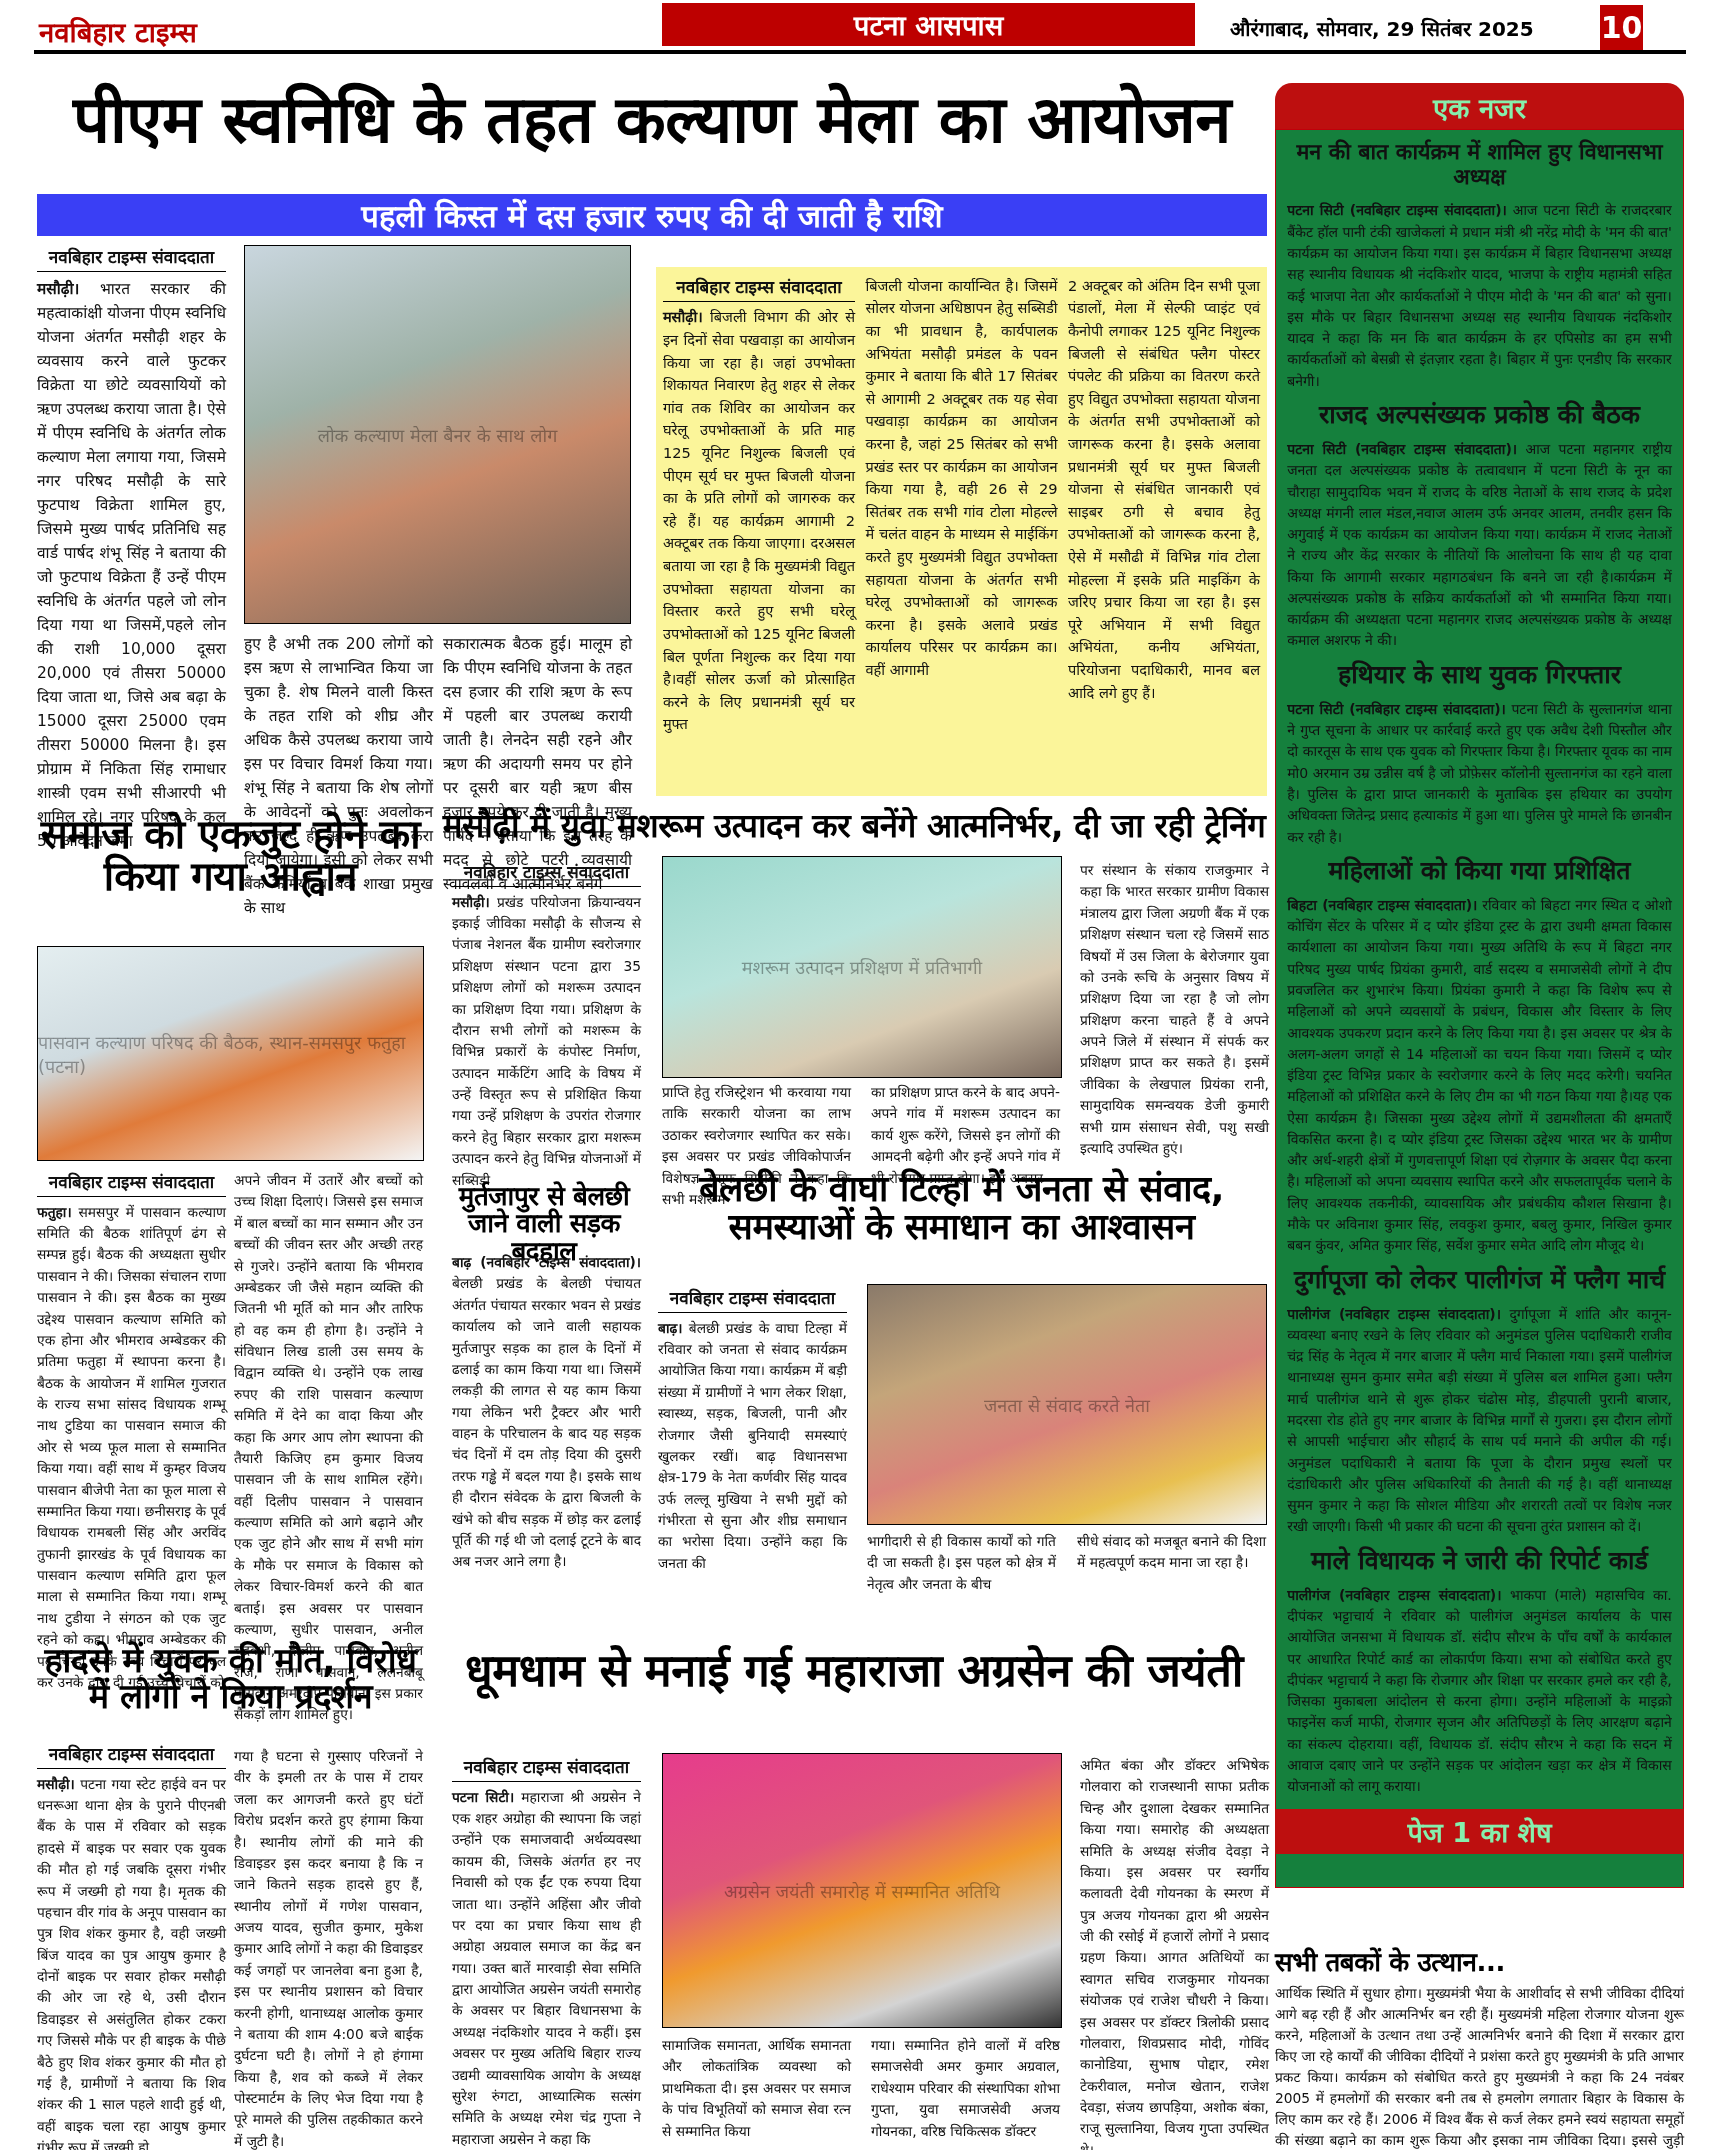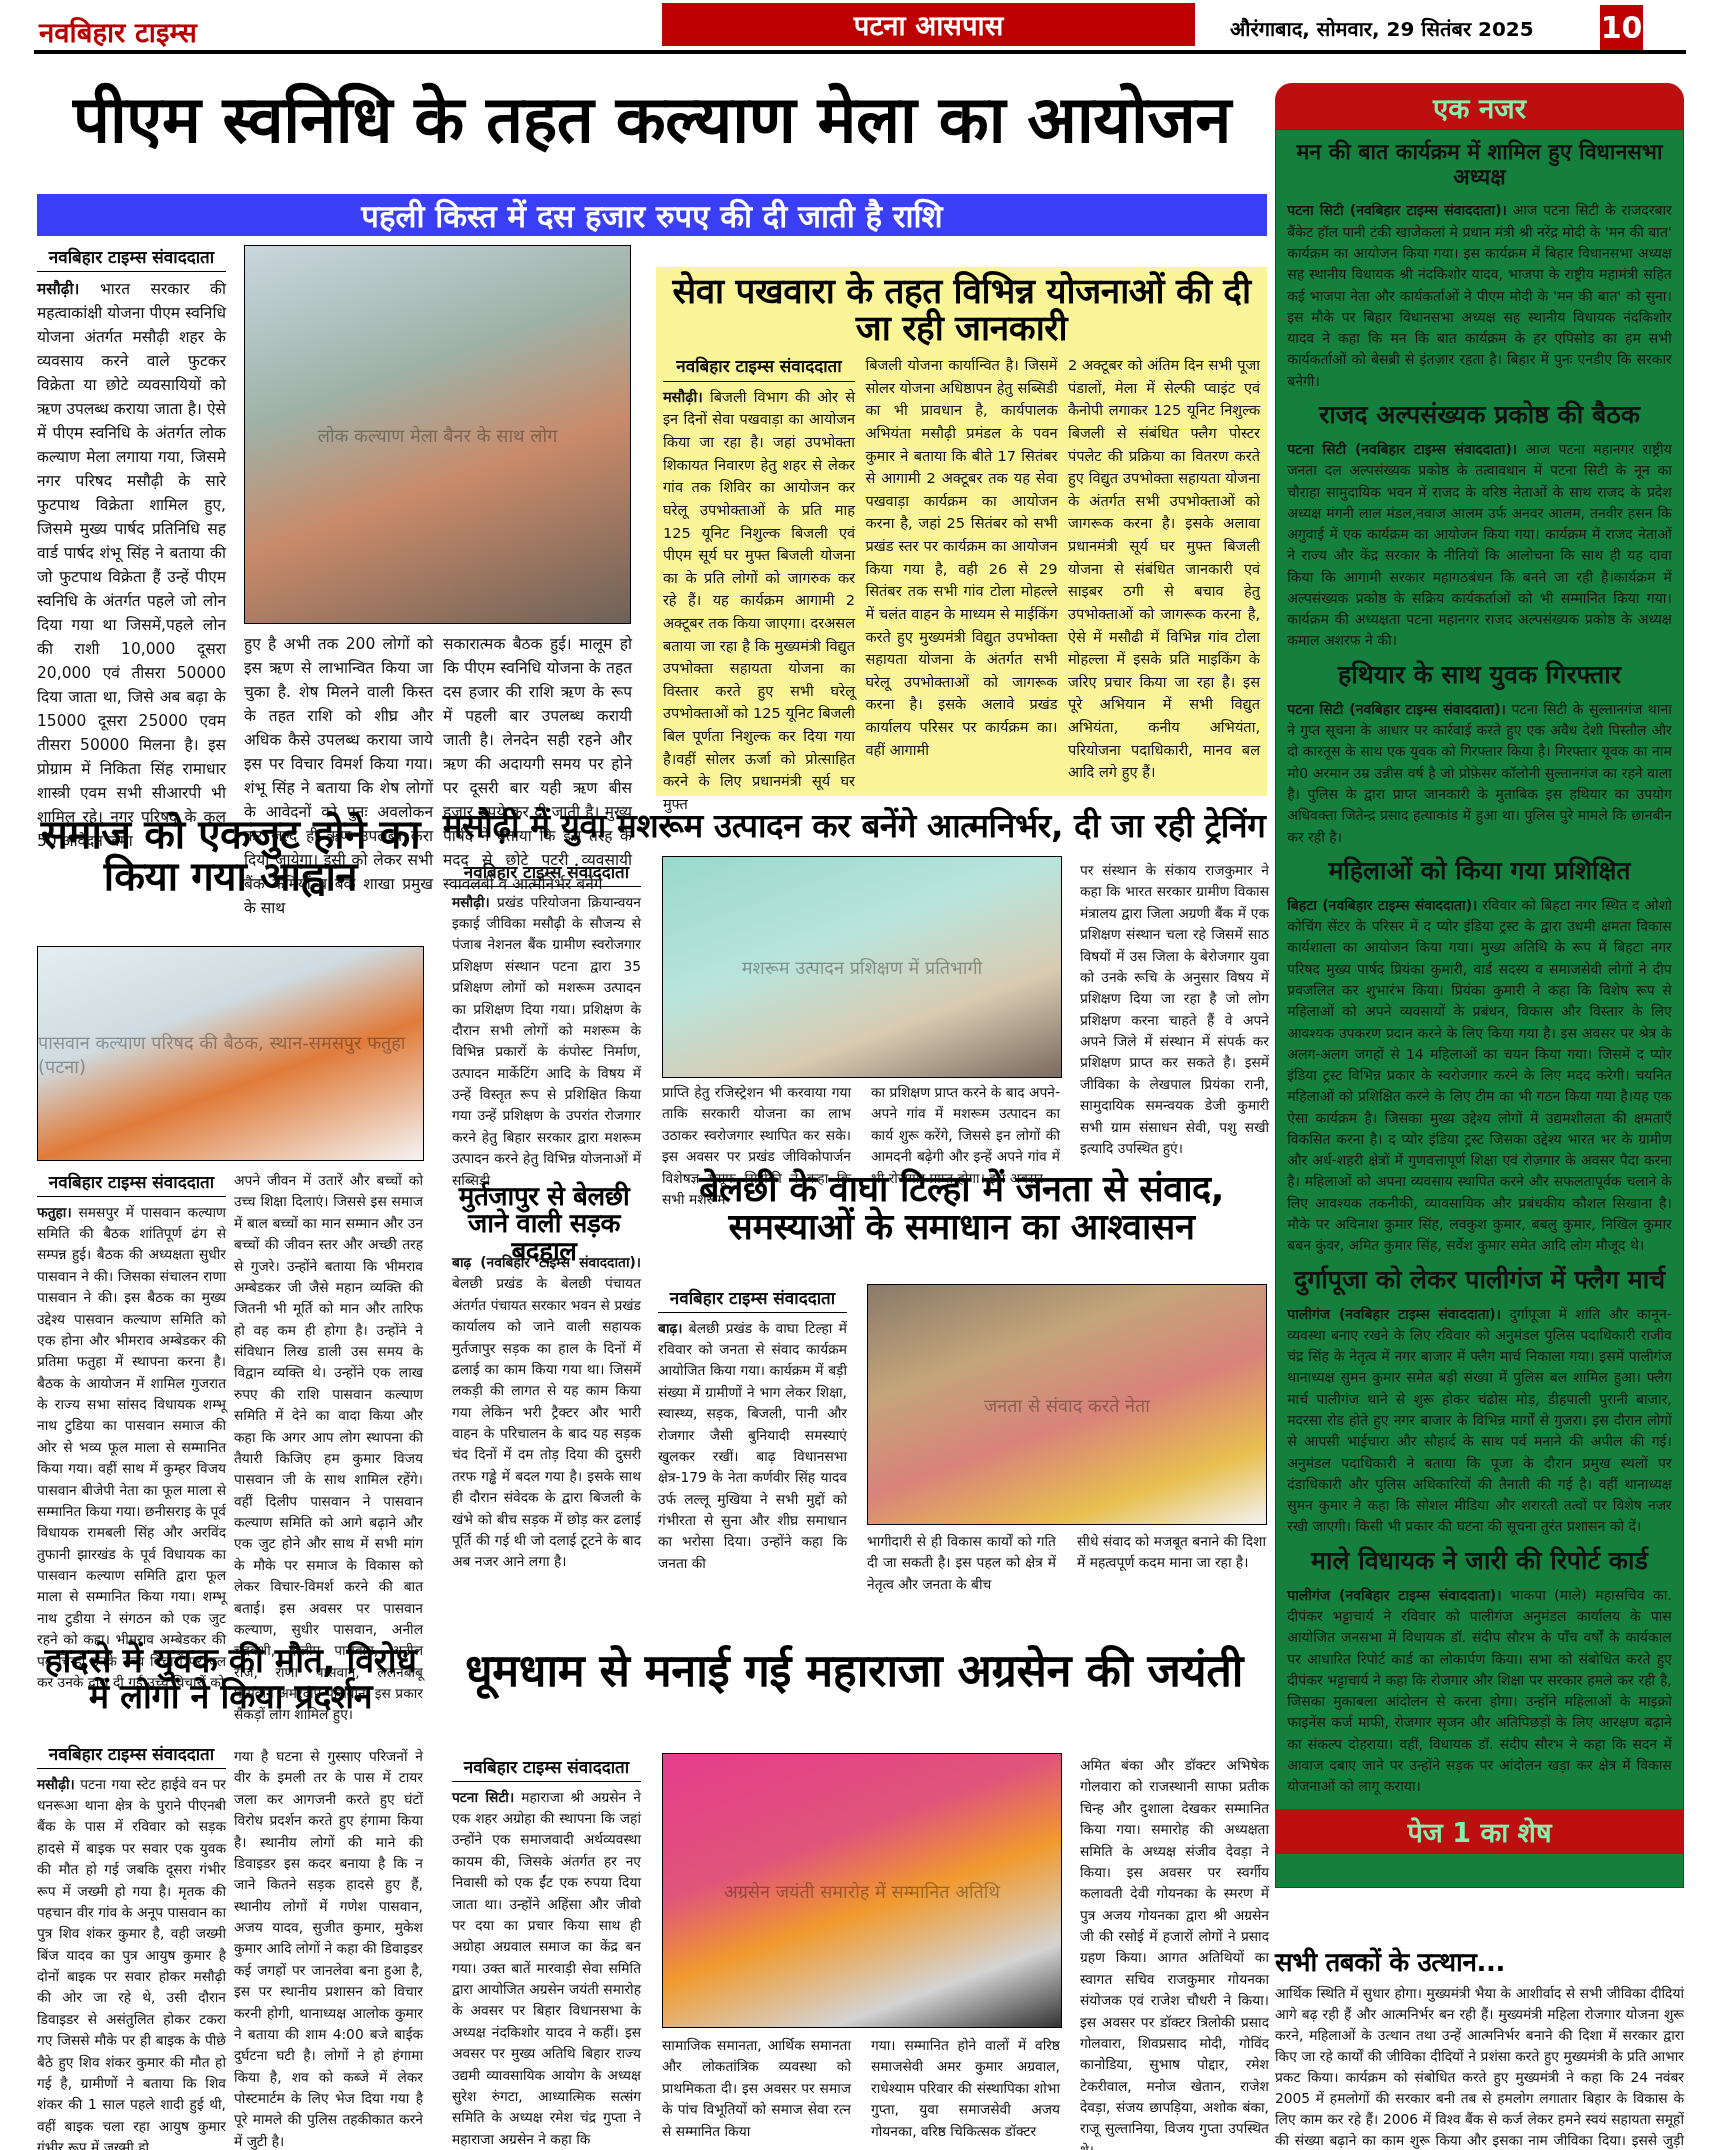--- a/index.html
+++ b/index.html
@@ -44,21 +44,20 @@
   <div class="byline">नवबिहार टाइम्स संवाददाता</div>
   <div class="body-text"><b>मसौढ़ी।</b> <span>भारत सरकार की महत्वाकांक्षी योजना पीएम स्वनिधि योजना अंतर्गत मसौढ़ी शहर के व्यवसाय करने वाले फुटकर विक्रेता या छोटे व्यवसायियों को ऋण उपलब्ध कराया जाता है। ऐसे में पीएम स्वनिधि के अंतर्गत लोक कल्याण मेला लगाया गया, जिसमे नगर परिषद मसौढ़ी के सारे फुटपाथ विक्रेता शामिल हुए, जिसमे मुख्य पार्षद प्रतिनिधि सह वार्ड पार्षद शंभू सिंह ने बताया की जो फुटपाथ विक्रेता हैं उन्हें पीएम स्वनिधि के अंतर्गत पहले जो लोन दिया गया था जिसमें,पहले लोन की राशी 10,000 दूसरा 20,000 एवं तीसरा 50000 दिया जाता था, जिसे अब बढ़ा के 15000 दूसरा 25000 एवम तीसरा 50000 मिलना है। इस प्रोग्राम में निकिता सिंह रामाधार शास्त्री एवम सभी सीआरपी भी शामिल रहे। नगर परिषद के कुल 50 आवेदन जमा</span></div>
 </div>
 <div class="abs photo" style="left:244px;top:245px;width:387px;height:379px;">
     <span>लोक कल्याण मेला बैनर के साथ लोग</span>
   </div>
 <div class="abs body-text" style="left:244px;top:632px;width:189px;">हुए है अभी तक 200 लोगों को इस ऋण से लाभान्वित किया जा चुका है. शेष मिलने वाली किस्त के तहत राशि को शीघ्र और अधिक कैसे उपलब्ध कराया जाये इस पर विचार विमर्श किया गया। शंभू सिंह ने बताया कि शेष लोगों के आवेदनों को पुनः अवलोकन कर जल्द ही ऋण उपलब्ध करा दिया जायेगा। इसी को लेकर सभी बैंक कर्मियों व बैंक शाखा प्रमुख के साथ</div>
 <div class="abs body-text" style="left:443px;top:632px;width:189px;">सकारात्मक बैठक हुई। मालूम हो कि पीएम स्वनिधि योजना के तहत दस हजार की राशि ऋण के रूप में पहली बार उपलब्ध करायी जाती है। लेनदेन सही रहने और ऋण की अदायगी समय पर होने पर दूसरी बार यही ऋण बीस हजार रुपये कर दी जाती है। मुख्य पार्षद ने बताया कि इस तरह के मदद से छोटे पटरी व्यवसायी स्वावलंबी व आत्मनिर्भर बनेंगे</div>
 
 <div class="abs yellow-box" style="left:656px;top:267px;width:611px;height:529px;">
-  <div class="h-mega" style="padding:6px 6.9px 0;font-size:35px;text-align:center;">सेवा पखवारा के तहत विभिन्न योजनाओं की दी जा रही जानकारी</div>
   <div style="display:flex;gap:10.3px;padding:7.7px 6.9px;">
     <div style="flex:1;">
       <div class="byline">नवबिहार टाइम्स संवाददाता</div>
       <div class="body-text" style="font-size:14.6px;"><b>मसौढ़ी।</b> <span>बिजली विभाग की ओर से इन दिनों सेवा पखवाड़ा का आयोजन किया जा रहा है। जहां उपभोक्ता शिकायत निवारण हेतु शहर से लेकर गांव तक शिविर का आयोजन कर घरेलू उपभोक्ताओं के प्रति माह 125 यूनिट निशुल्क बिजली एवं पीएम सूर्य घर मुफ्त बिजली योजना का के प्रति लोगों को जागरुक कर रहे हैं। यह कार्यक्रम आगामी 2 अक्टूबर तक किया जाएगा। दरअसल बताया जा रहा है कि मुख्यमंत्री विद्युत उपभोक्ता सहायता योजना का विस्तार करते हुए सभी घरेलू उपभोक्ताओं को 125 यूनिट बिजली बिल पूर्णता निशुल्क कर दिया गया है।वहीं सोलर ऊर्जा को प्रोत्साहित करने के लिए प्रधानमंत्री सूर्य घर मुफ्त</span></div>
     </div>
     <div class="body-text" style="flex:1;font-size:14.6px;">बिजली योजना कार्यान्वित है। जिसमें सोलर योजना अधिष्ठापन हेतु सब्सिडी का भी प्रावधान है, कार्यपालक अभियंता मसौढ़ी प्रमंडल के पवन कुमार ने बताया कि बीते 17 सितंबर से आगामी 2 अक्टूबर तक यह सेवा पखवाड़ा कार्यक्रम का आयोजन करना है, जहां 25 सितंबर को सभी प्रखंड स्तर पर कार्यक्रम का आयोजन किया गया है, वही 26 से 29 सितंबर तक सभी गांव टोला मोहल्ले में चलंत वाहन के माध्यम से माईकिंग करते हुए मुख्यमंत्री विद्युत उपभोक्ता सहायता योजना के अंतर्गत सभी घरेलू उपभोक्ताओं को जागरूक करना है। इसके अलावे प्रखंड कार्यालय परिसर पर कार्यक्रम का। वहीं आगामी</div>
     <div class="body-text" style="flex:1;font-size:14.6px;">2 अक्टूबर को अंतिम दिन सभी पूजा पंडालों, मेला में सेल्फी प्वाइंट एवं कैनोपी लगाकर 125 यूनिट निशुल्क बिजली से संबंधित फ्लैग पोस्टर पंपलेट की प्रक्रिया का वितरण करते हुए विद्युत उपभोक्ता सहायता योजना के अंतर्गत सभी उपभोक्ताओं को जागरूक करना है। इसके अलावा प्रधानमंत्री सूर्य घर मुफ्त बिजली योजना से संबंधित जानकारी एवं साइबर ठगी से बचाव हेतु उपभोक्ताओं को जागरूक करना है, ऐसे में मसौढी में विभिन्न गांव टोला मोहल्ला में इसके प्रति माइकिंग के जरिए प्रचार किया जा रहा है। इस पूरे अभियान में सभी विद्युत अभियंता, कनीय अभियंता, परियोजना पदाधिकारी, मानव बल आदि लगे हुए हैं।</div>
   </div>
 </div>
 

